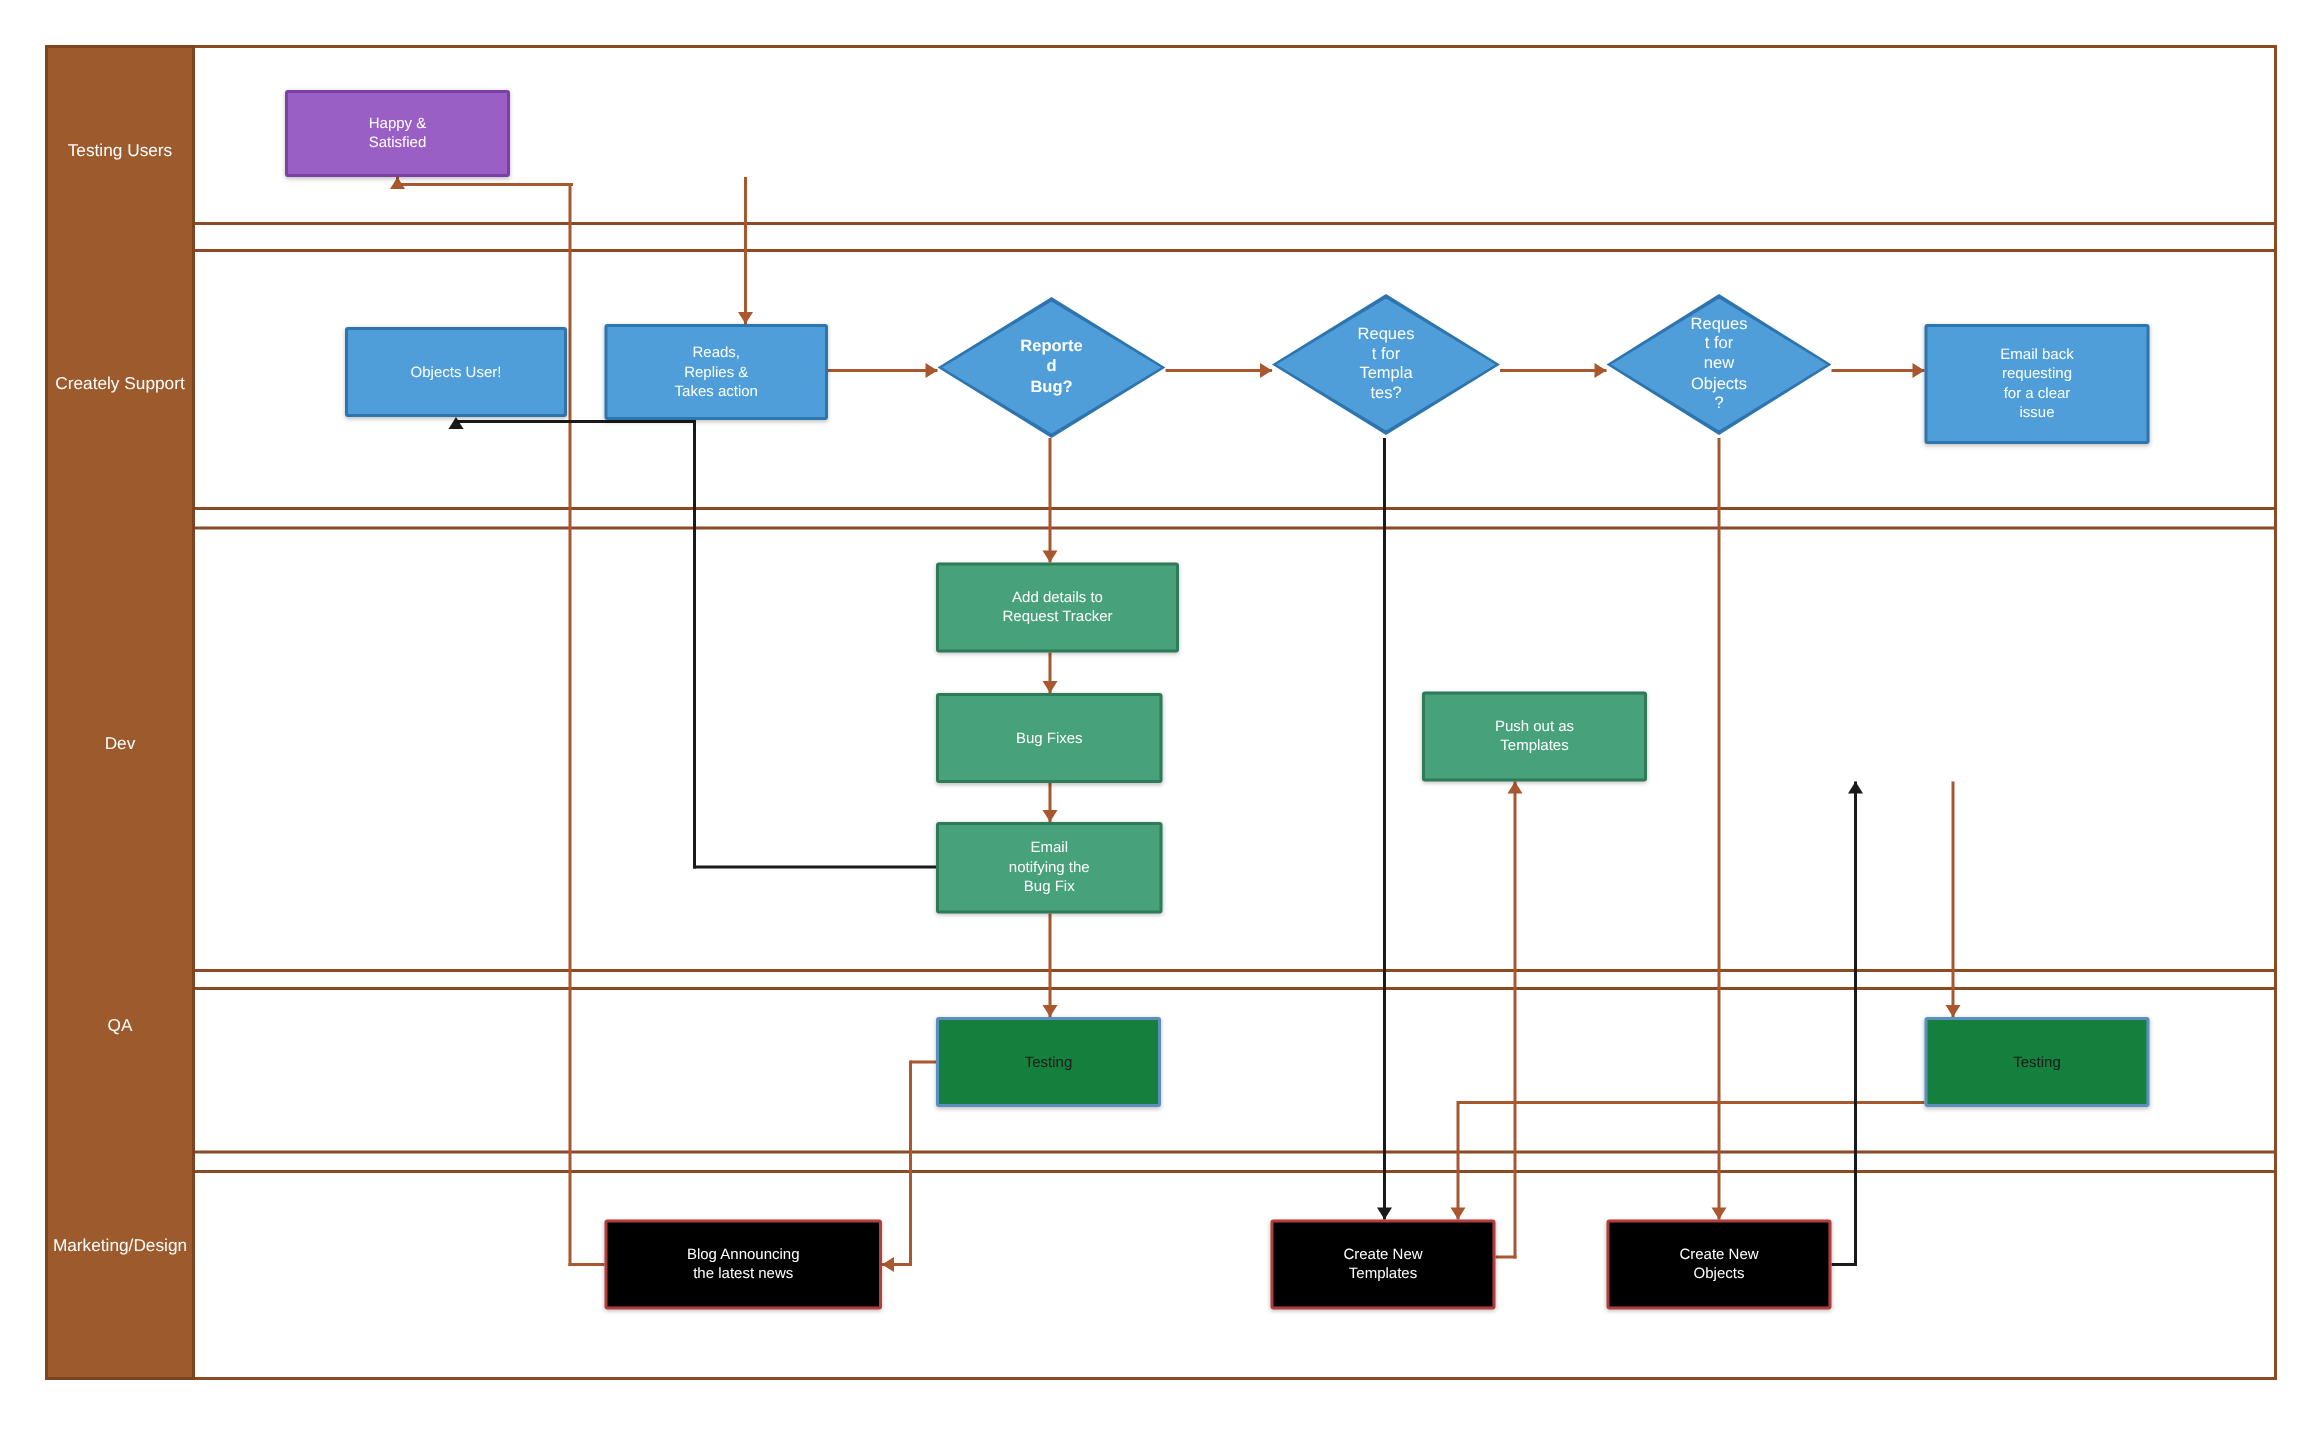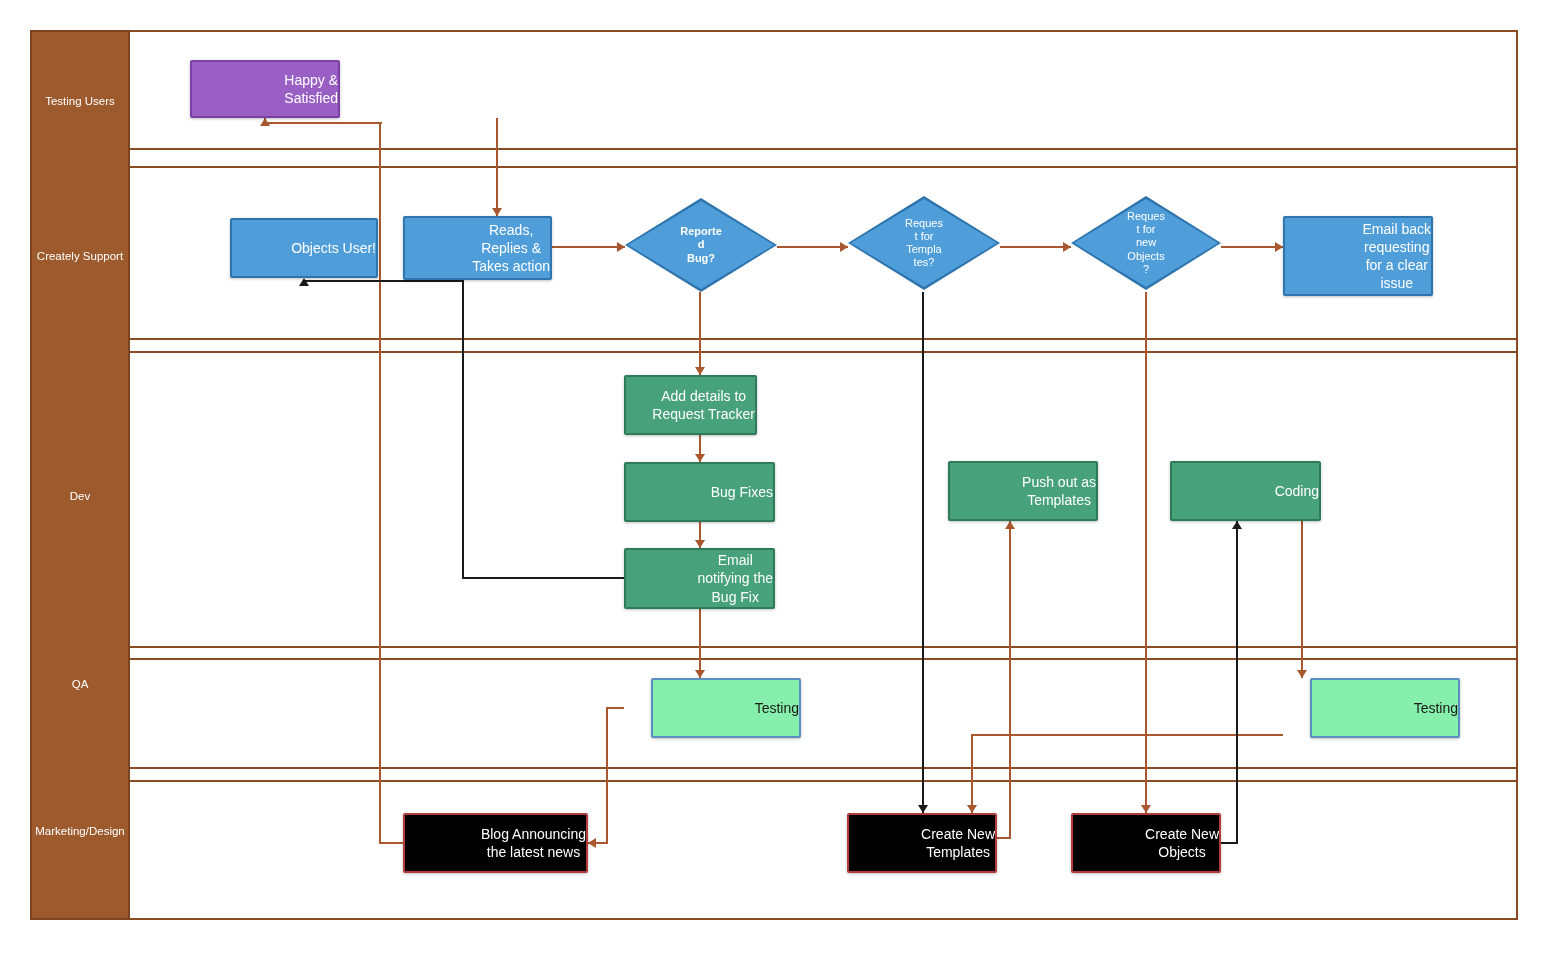--- a/index.html
+++ b/index.html
@@ -8,28 +8,28 @@
   .frame{position:absolute;left:30px;top:30px;width:1488px;height:890px;
          border:2px solid #8a4a24;box-sizing:border-box;}
   .sidebar{position:absolute;left:30px;top:30px;width:100px;height:890px;
            background:#9c5a2d;border:2px solid #7d4420;box-sizing:border-box;}
   .lane-label{position:absolute;left:30px;width:100px;text-align:center;color:#ffffff;
               font-size:11.5px;white-space:nowrap;}
   .hline{position:absolute;left:130px;width:1388px;height:2px;background:#8a4a24;}
   .cl{position:absolute;}
   .brown{background:#a8572e;}
   .black{background:#1a1a1a;}
-  .node{position:absolute;display:flex;align-items:center;justify-content:flex-end;
+  .node{position:absolute;display:flex;align-items:center;justify-content:center;
         border:2px solid;border-radius:2px;box-sizing:border-box;color:#ffffff;
-        font-size:14px;line-height:1.3;box-shadow:0 1px 3px rgba(0,0,0,.25);}
+        font-size:10px;line-height:1.3;box-shadow:0 1px 3px rgba(0,0,0,.25);}
   .lbl{white-space:pre-line;text-align:center;}
   .purple{background:#9a5fc4;border-color:#7b3fa6;}
   .blue{background:#4f9ed9;border-color:#2e74ad;}
   .green{background:#47a17b;border-color:#2f7a59;}
-  .yellow{background:#86efac;border-color:#5a8fc0;color:#1a1a1a;margin-left:27px;}
+  .yellow{background:#15803d;border-color:#5a8fc0;color:#1a1a1a;}
   .red{background:#000000;border-color:#b33d3d;}
   .diamond{position:absolute;}
   .d-border{position:absolute;left:0;top:0;right:0;bottom:0;background:#2e74ad;
             clip-path:polygon(50% 0,100% 50%,50% 100%,0 50%);}
   .d-fill{position:absolute;left:3px;top:3px;right:3px;bottom:3px;background:#4f9ed9;
           clip-path:polygon(50% 0,100% 50%,50% 100%,0 50%);}
   .d-lbl{position:absolute;left:0;top:0;right:0;bottom:0;display:flex;align-items:center;
          justify-content:center;color:#ffffff;font-size:11px;line-height:1.2;}
   .ar{position:absolute;width:0;height:0;}
   .ar-up{border-left:5px solid transparent;border-right:5px solid transparent;border-bottom:8px solid #a8572e;}
@@ -147,38 +147,35 @@
 Objects
 ?</span>
   </div>
   <div class="node blue" style="left:1283px;top:216px;width:150px;height:80px;">
     <span class="lbl">Email back
 requesting
 for a clear
 issue</span>
   </div>
 
-  <div class="node green" style="left:624px;top:375px;width:133px;height:60px;">
+  <div class="node green" style="left:624px;top:375px;width:162px;height:60px;">
     <span class="lbl">Add details to
 Request Tracker</span>
   </div>
   <div class="node green" style="left:624px;top:548px;width:151px;height:61px;">
     <span class="lbl">Email
 notifying the
 Bug Fix</span>
   </div>
   <div class="node green" style="left:624px;top:462px;width:151px;height:60px;">
     <span class="lbl">Bug Fixes</span>
   </div>
   <div class="node green" style="left:948px;top:461px;width:150px;height:60px;">
     <span class="lbl">Push out as
 Templates</span>
-  </div>
-  <div class="node green" style="left:1170px;top:461px;width:151px;height:60px;">
-    <span class="lbl">Coding</span>
   </div>
 
   <div class="node yellow" style="left:624px;top:678px;width:150px;height:60px;">
     <span class="lbl">Testing</span>
   </div>
   <div class="node yellow" style="left:1283px;top:678px;width:150px;height:60px;">
     <span class="lbl">Testing</span>
   </div>
 
   <div class="node red" style="left:403px;top:813px;width:185px;height:60px;">

